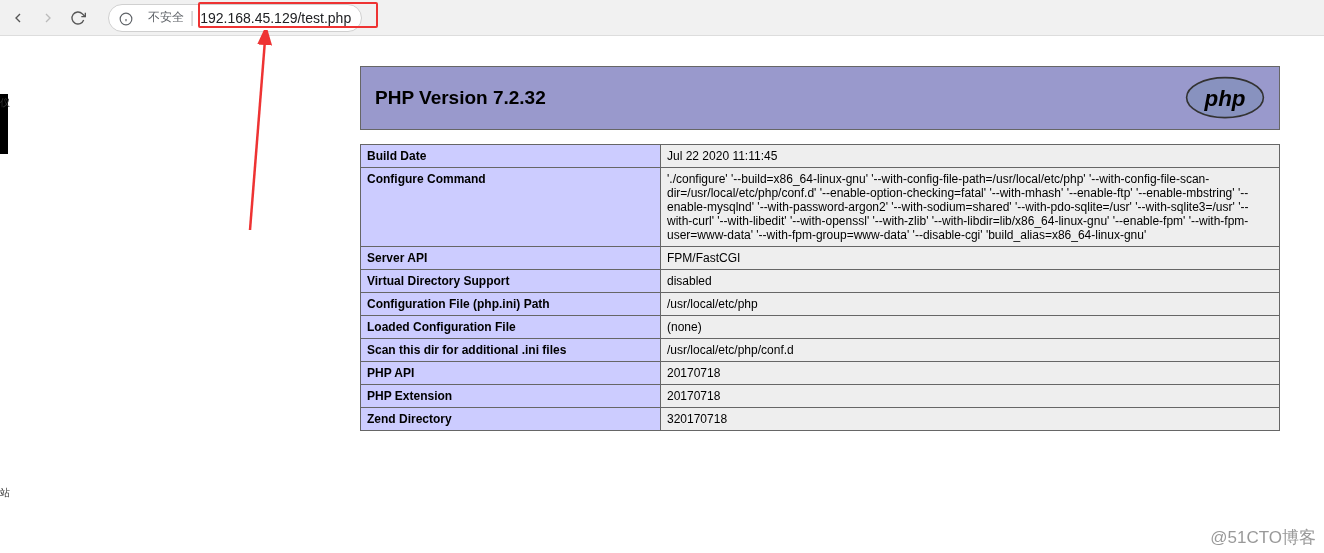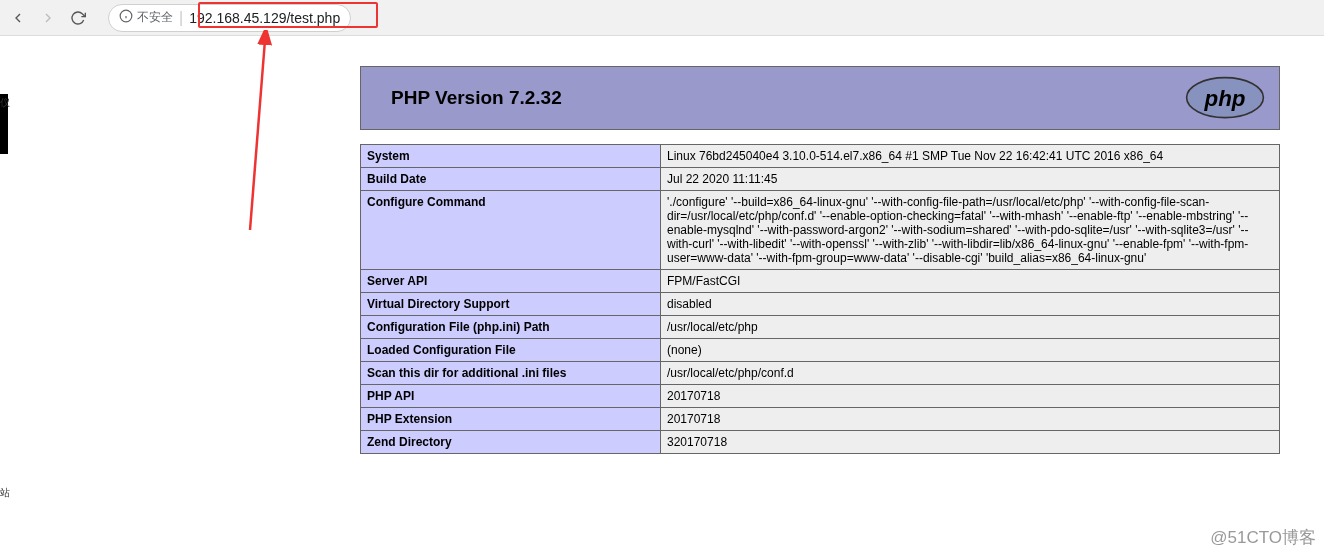--- a/index.html
+++ b/index.html
@@ -3,37 +3,37 @@
 <meta charset="utf-8">
 <style>
 * { box-sizing: border-box; margin: 0; padding: 0; }
 body { font-family: Arial, "Microsoft YaHei", sans-serif; background: #fff; width: 1324px; height: 553px; overflow: hidden; position: relative; }
 
 .browser-bar { height: 36px; background: #f1f1f1; border-bottom: 1px solid #ddd; display: flex; align-items: center; padding: 0 8px; gap: 10px; }
 .nav-btn { width: 20px; height: 20px; display: flex; align-items: center; justify-content: center; color: #555; cursor: pointer; }
 .nav-btn.disabled { color: #bbb; }
 .nav-btn svg { width: 16px; height: 16px; }
 .address-bar { flex: 0 0 auto; display: flex; align-items: center; background: #fff; border: 1px solid #d0d0d0; border-radius: 16px; height: 28px; padding: 0 10px; margin-left: 10px; gap: 6px; min-width: 240px; }
-.insecure { display: flex; align-items: flex-start; gap: 4px; color: #5f6368; font-size: 12px; }
+.insecure { display: flex; align-items: flex-end; gap: 15px; color: #5f6368; font-size: 12px; }
 .insecure svg { width: 14px; height: 14px; }
 .url-text { font-size: 14px; color: #202124; }
 .url-highlight { position: absolute; border: 2px solid #e33; top: 2px; left: 198px; width: 180px; height: 26px; border-radius: 2px; z-index: 20; pointer-events: none; }
 
 .arrow { position: absolute; top: 30px; left: 180px; z-index: 15; pointer-events: none; }
 
 .content { position: absolute; left: 0; right: 0; top: 36px; bottom: 0; overflow: hidden; }
 
 .black-box { position: absolute; top: 58px; left: 0; width: 8px; height: 60px; background: #000; }
 .cn-label { position: absolute; left: 0; top: 60px; font-size: 10px; color: #333; }
 .cn-label2 { position: absolute; left: 0; top: 450px; font-size: 10px; color: #333; }
 
 .phpinfo { position: absolute; left: 360px; top: 30px; width: 920px; }
 
 .php-header { background: #9999cc; border: 1px solid #666; height: 64px; display: flex; align-items: center; justify-content: space-between; padding: 0 14px; margin-bottom: 14px; }
-.php-title { font-size: 19px; font-weight: bold; color: #000; margin-left: 16px; }
+.php-title { font-size: 19px; font-weight: bold; color: #000; }
 .php-logo { width: 80px; height: 44px; }
 
 .php-table { width: 100%; border-collapse: collapse; font-size: 12px; }
 .php-table td { border: 1px solid #666; padding: 4px 6px; vertical-align: top; }
 .php-table .k { background: #ccccff; font-weight: bold; width: 300px; color: #000; }
 .php-table .v { background: #eeeeee; color: #000; }
 
 .watermark { position: absolute; right: 8px; bottom: 4px; font-size: 17px; color: #999; font-family: "Microsoft YaHei", sans-serif; }
 </style>
 </head>
@@ -91,24 +91,20 @@
       <div class="php-title">PHP Version 7.2.32</div>
       <svg class="php-logo" viewBox="0 0 100 55">
         <ellipse cx="50" cy="27" rx="48" ry="25" fill="#8892BF" stroke="#333" stroke-width="2"></ellipse>
         <text x="50" y="37" font-family="Arial" font-size="28" font-weight="bold" font-style="italic" fill="#000" text-anchor="middle">php</text>
       </svg>
     </div>
 
     <table class="php-table">
       <tbody id="php-rows">
           <tr>
-            <td class="k">System</td>
-            <td class="v">Linux 76bd245040e4 3.10.0-514.el7.x86_64 #1 SMP Tue Nov 22 16:42:41 UTC 2016 x86_64</td>
-          </tr>
-          <tr>
             <td class="k">Build Date</td>
             <td class="v">Jul 22 2020 11:11:45</td>
           </tr>
           <tr>
             <td class="k">Configure Command</td>
             <td class="v">'./configure' '--build=x86_64-linux-gnu' '--with-config-file-path=/usr/local/etc/php' '--with-config-file-scan-dir=/usr/local/etc/php/conf.d' '--enable-option-checking=fatal' '--with-mhash' '--enable-ftp' '--enable-mbstring' '--enable-mysqlnd' '--with-password-argon2' '--with-sodium=shared' '--with-pdo-sqlite=/usr' '--with-sqlite3=/usr' '--with-curl' '--with-libedit' '--with-openssl' '--with-zlib' '--with-libdir=lib/x86_64-linux-gnu' '--enable-fpm' '--with-fpm-user=www-data' '--with-fpm-group=www-data' '--disable-cgi' 'build_alias=x86_64-linux-gnu'</td>
           </tr>
           <tr>
             <td class="k">Server API</td>
             <td class="v">FPM/FastCGI</td>

